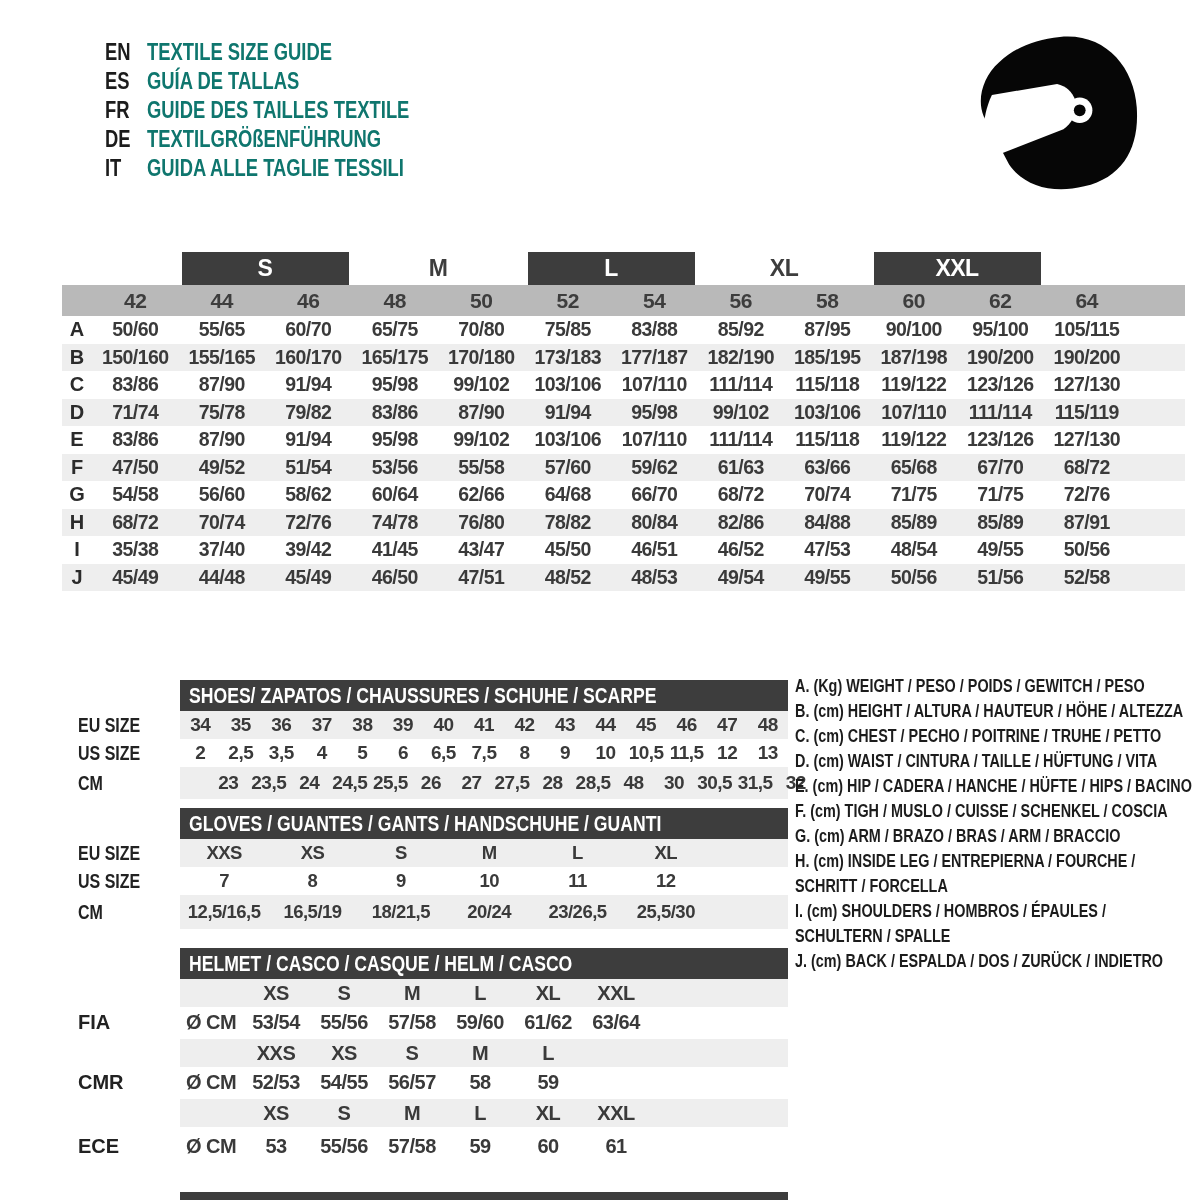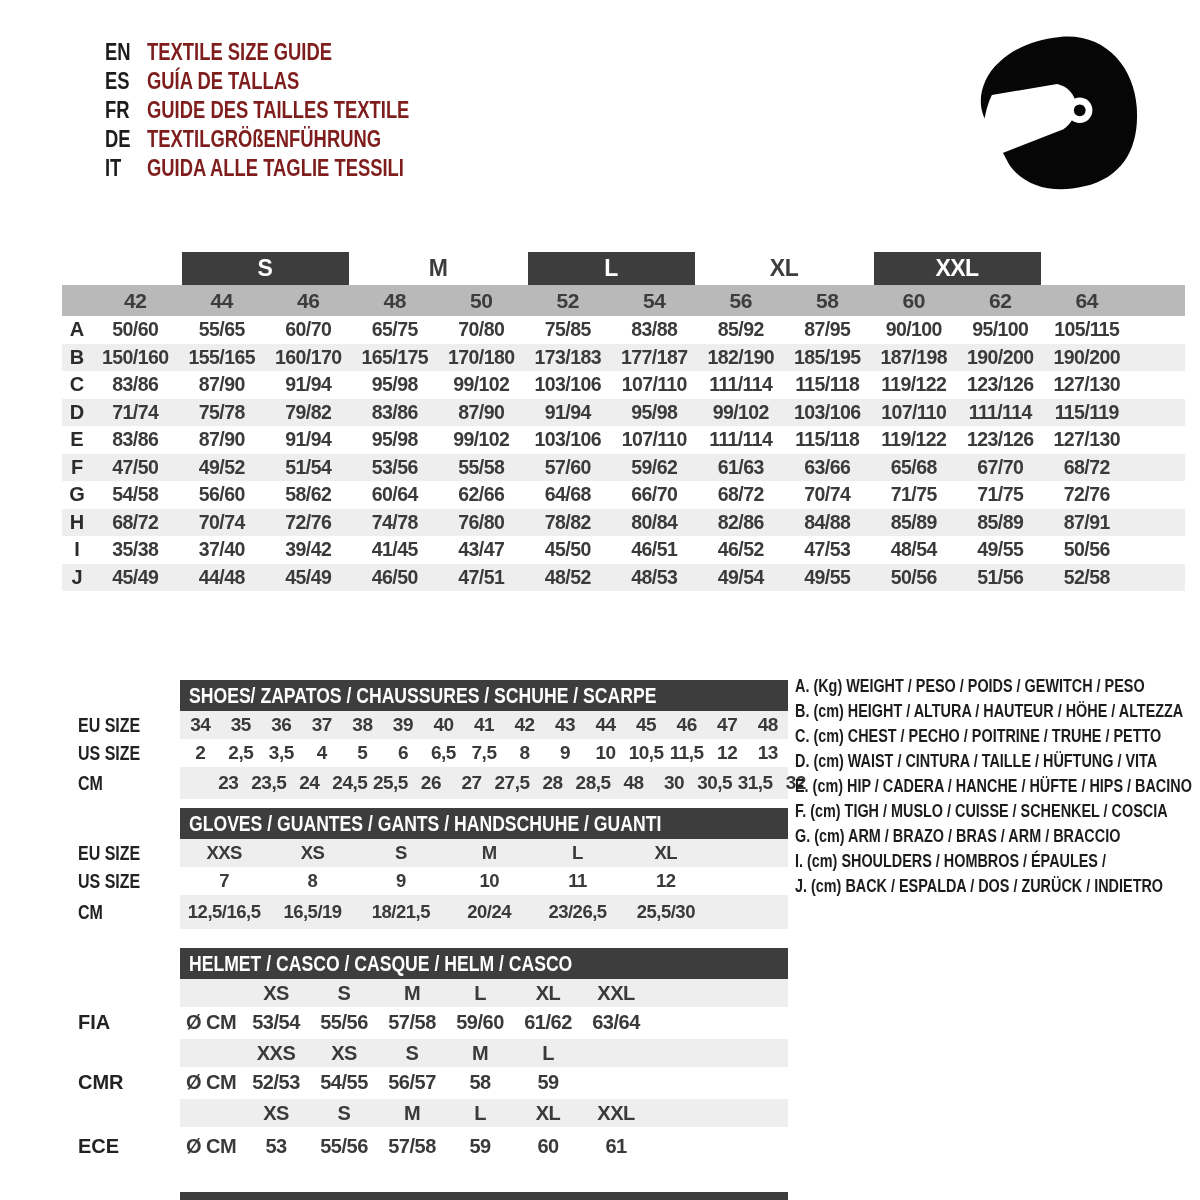--- a/index.html
+++ b/index.html
@@ -5,21 +5,21 @@
   html,body{margin:0;padding:0;background:#fff;width:1200px;height:1200px;overflow:hidden;
     font-family:"Liberation Sans", sans-serif;}
   #page{position:relative;width:1200px;height:1200px;background:#fff;}
 
   .cond{display:inline-block;transform:scaleX(.80);transform-origin:0 50%;white-space:nowrap;}
 
   
   #langs{position:absolute;left:75px;top:38px;margin-left:30px;}
   .lang-row{display:flex;height:29px;align-items:center;}
   .lang-code{width:42px;font-size:23px;font-weight:bold;color:#1c1c1c;flex:0 0 42px;}
-  .lang-title{font-size:23px;font-weight:bold;color:#7f1d1d;}
+  .lang-title{font-size:23px;font-weight:bold;color:#0f766e;}
 
   
   #helmet-logo{position:absolute;left:972px;top:28px;width:172px;height:170px;}
 
   
   .mgrid{display:grid;grid-template-columns:30px repeat(12,1fr);padding-right:55px;box-sizing:border-box;}
   #groups{position:absolute;left:62px;top:252px;width:1123px;height:33px;}
   .group{display:flex;align-items:center;justify-content:center;font-size:23px;font-weight:bold;margin:0 3px;letter-spacing:-.5px;}
   .group.dark{background:#3d3d3d;color:#fff;}
   .group.plain{background:transparent;color:#3d3d3d;}
@@ -462,21 +462,26 @@
       <div class="leg-item">
         <div class="leg-line"><span class="cond">E. (cm) HIP / CADERA / HANCHE / HÜFTE / HIPS / BACINO</span></div>
       </div>
       <div class="leg-item">
         <div class="leg-line"><span class="cond">F. (cm) TIGH / MUSLO / CUISSE / SCHENKEL / COSCIA</span></div>
       </div>
       <div class="leg-item">
         <div class="leg-line"><span class="cond">G. (cm) ARM / BRAZO / BRAS / ARM / BRACCIO</span></div>
       </div>
       <div class="leg-item">
+        <div class="leg-line"><span class="cond">H. (cm) INSIDE LEG / ENTREPIERNA / FOURCHE /</span></div>
+        <div class="leg-line"><span class="cond">SCHRITT / FORCELLA</span></div>
+      </div>
+      <div class="leg-item">
         <div class="leg-line"><span class="cond">I. (cm) SHOULDERS / HOMBROS / ÉPAULES /</span></div>
+        <div class="leg-line"><span class="cond">SCHULTERN / SPALLE</span></div>
       </div>
       <div class="leg-item">
         <div class="leg-line"><span class="cond">J. (cm) BACK / ESPALDA / DOS / ZURÜCK / INDIETRO</span></div>
       </div>
     </div>
 
   <div id="bottom-cut"></div>
 </div>
 
 </body></html>

